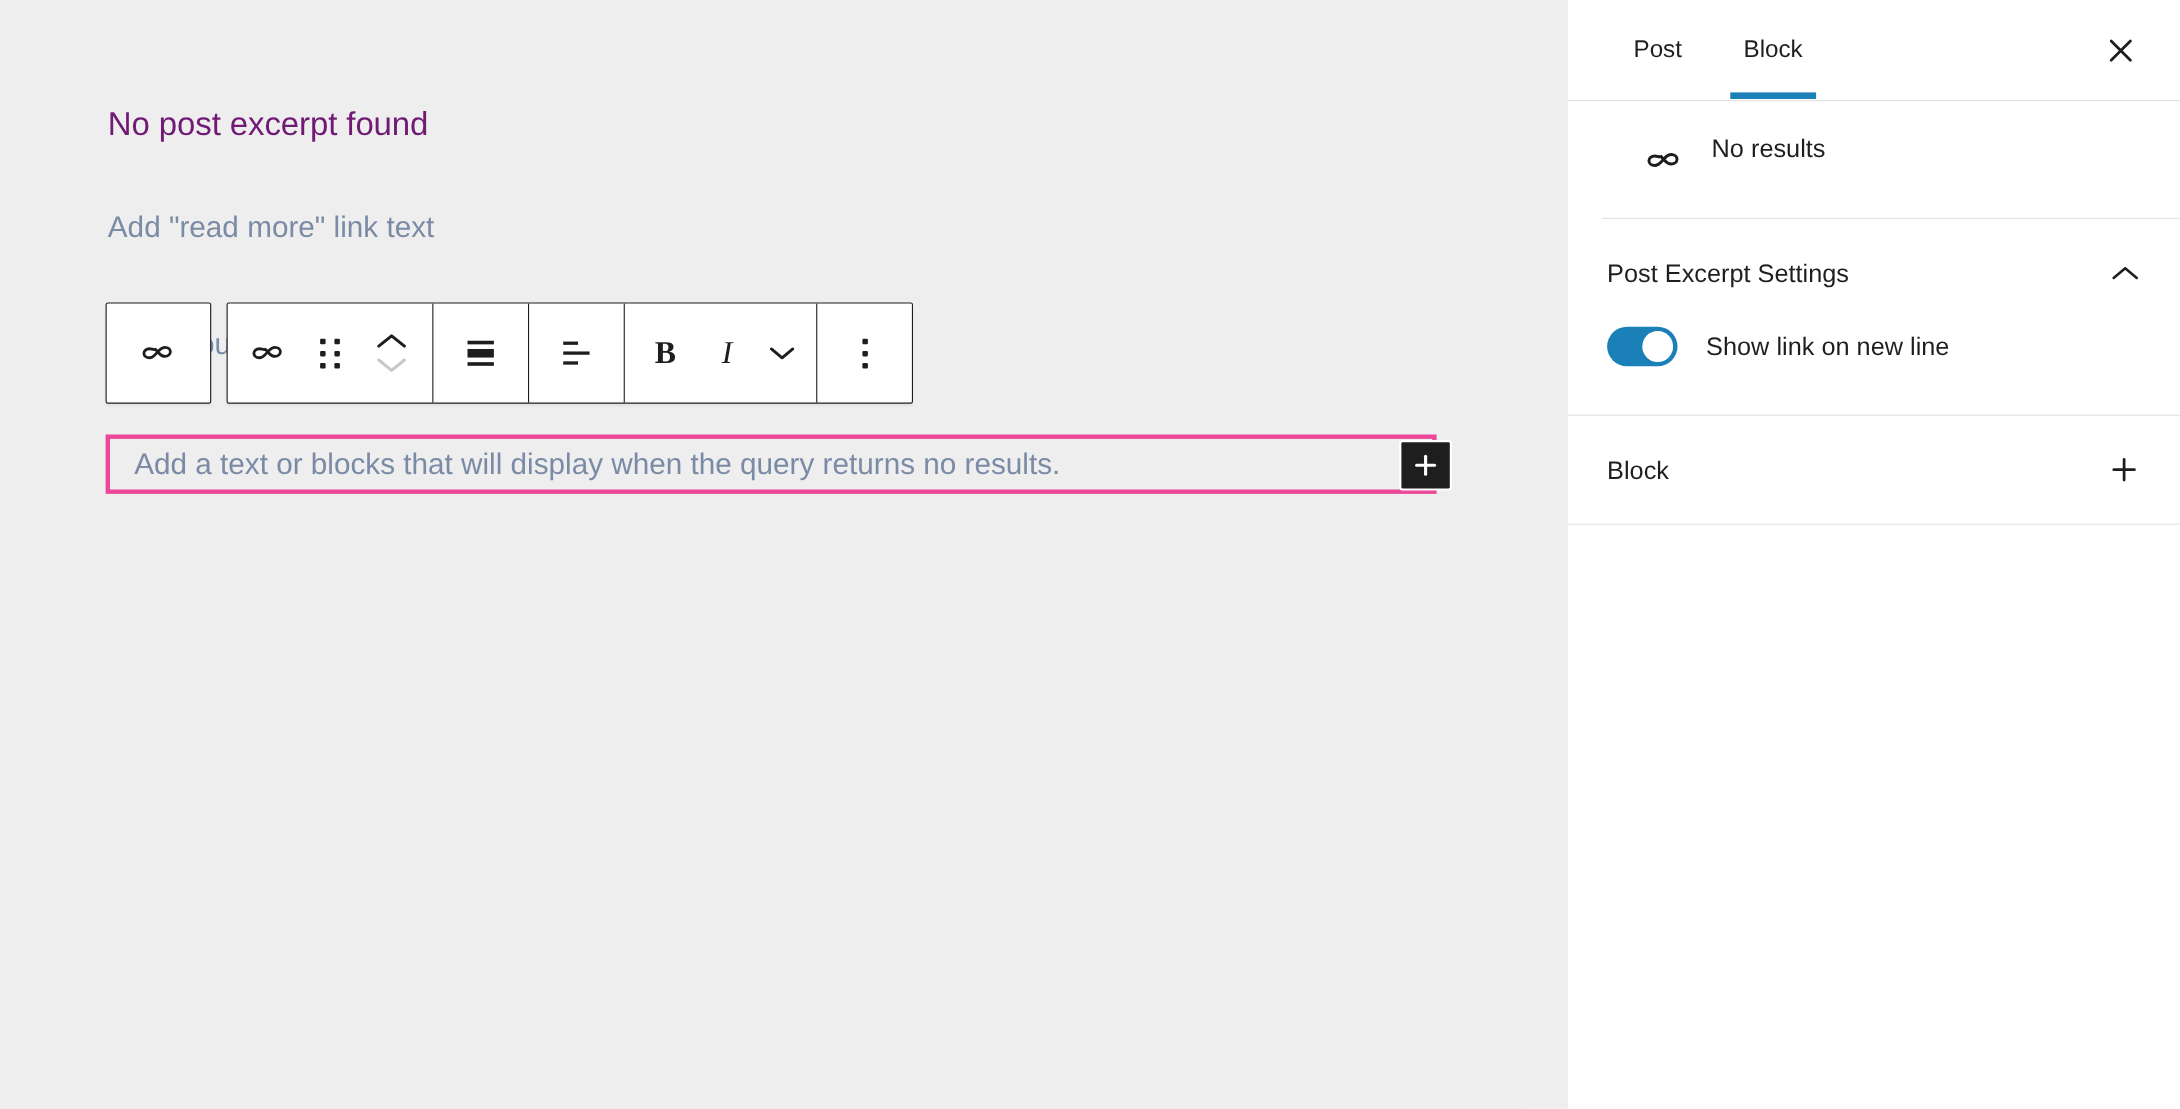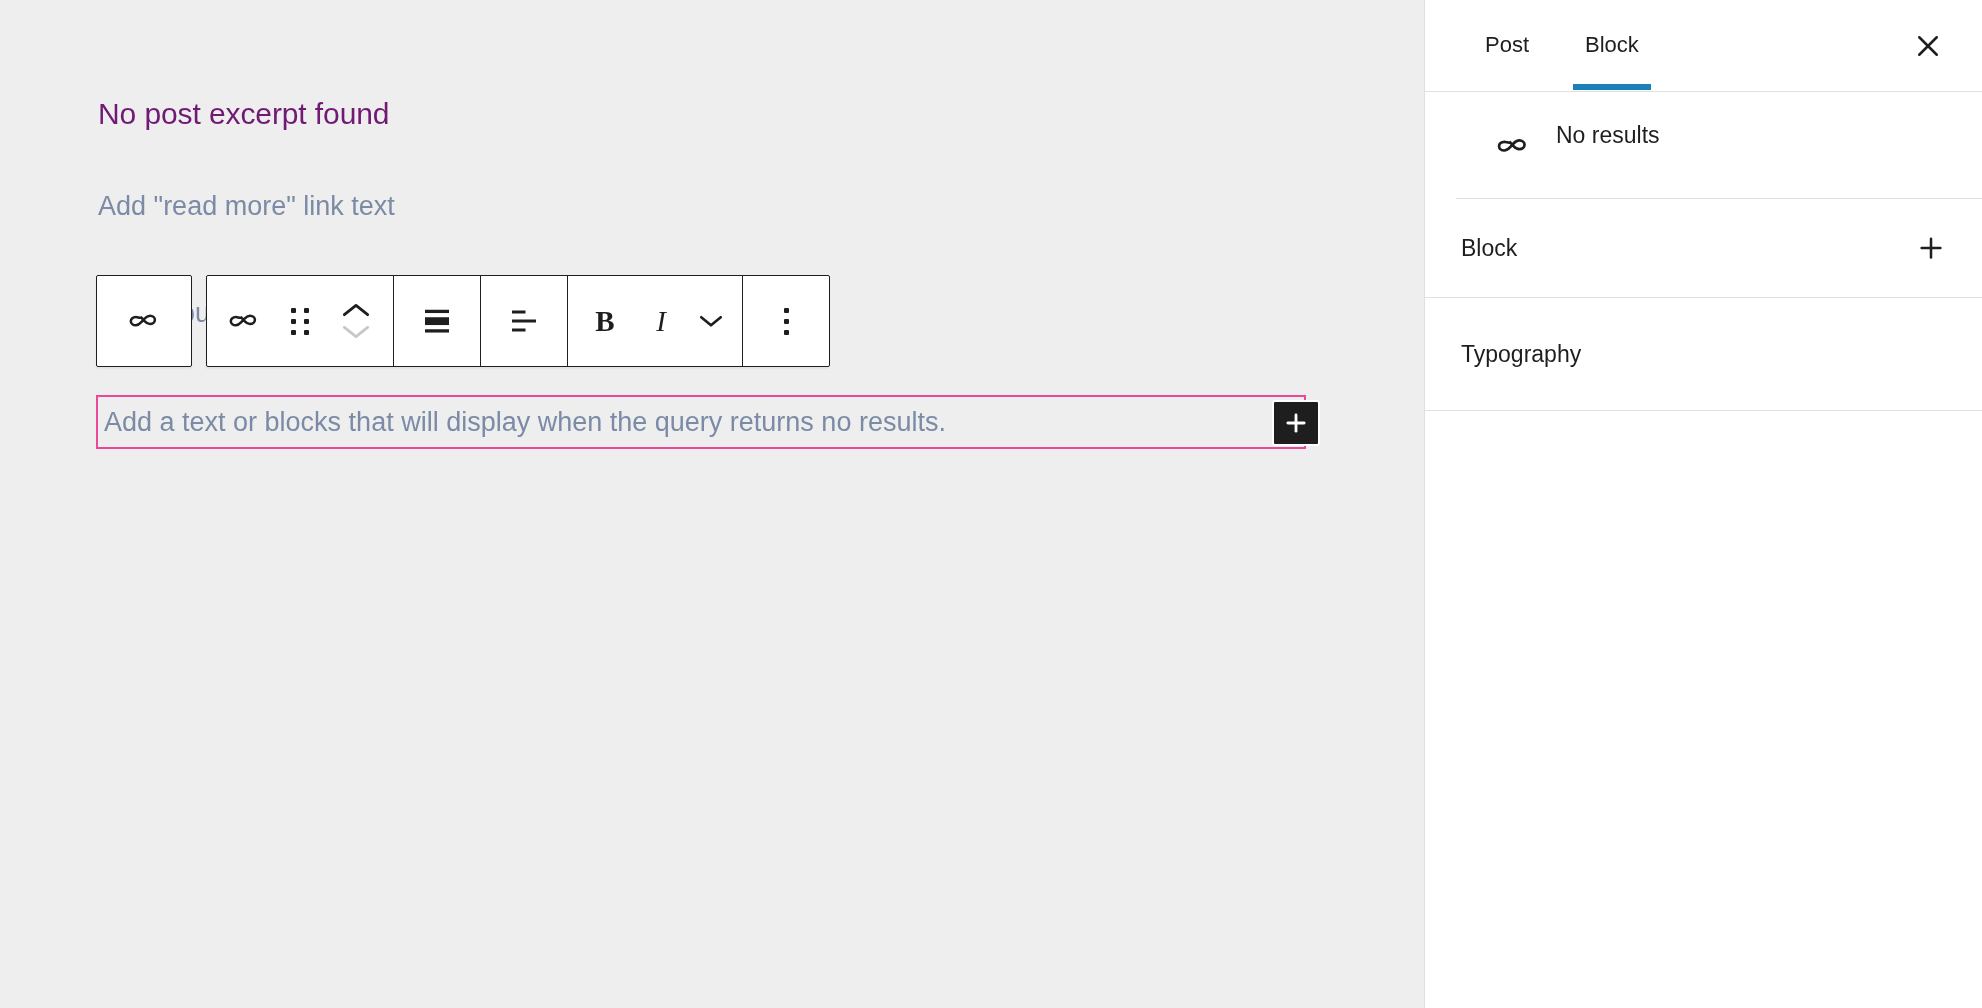--- a/index.html
+++ b/index.html
@@ -125,24 +125,24 @@
   .vdots i { display:block; width:5px; height:5px; background:#1e1e1e; border-radius:1px; }
 
   
   .selected-block {
     position: absolute;
     left: 96px;
     top: 395px;
     width: 1210px;
     height: 54px;
     background: #eeeeee;
-    border: 2px solid #ec4899;
+    border: 4px solid #ec4899;
     display: flex;
     align-items: center;
-    padding-left: 6px;
+    padding-left: 22px;
   }
   .selected-block .ph {
     font-size: 27px;
     color: #7b8ba6;
     white-space: nowrap;
   }
   .add-block-btn {
     position: absolute;
     left: 1272px;
     top: 400px;
@@ -399,35 +399,48 @@
           <svg width="36" height="36" viewBox="0 0 24 24" fill="none" stroke="#1e1e1e" stroke-width="1.8">
             <path d="M6.2 9.2c-2 0-3.5 1.3-3.5 2.9s1.5 2.9 3.5 2.9c1.6 0 2.7-.9 3.9-2.2l2.1-2.3c1.2-1.3 2.4-2.2 4-2.2 2 0 3.5 1.3 3.5 2.9s-1.5 2.9-3.5 2.9c-1.6 0-2.8-.9-4-2.2l-2.1-2.3C8.9 10.1 7.8 9.2 6.2 9.2z" stroke-linecap="round"></path>
           </svg>
         </span>
       </div>
       <div class="bi-text">
         <div class="bi-title">No results</div>
       </div>
     </div>
 
+    <div class="sb-panel">
+      <button class="sb-panel-head">
+        <span class="sb-panel-title">Post Excerpt Settings</span>
+        <span>
+          <svg width="28" height="18" viewBox="0 0 24 14" fill="none" stroke="#1e1e1e" stroke-width="2" stroke-linecap="round" stroke-linejoin="round">
+              <polyline points="3,11 12,3.5 21,11"></polyline>
+            </svg>
+        </span>
+      </button>
+      <div class="sb-panel-body">
+        <div class="toggle-row">
+          <button class="toggle">
+            <span class="knob"></span>
+          </button>
+          <span class="toggle-label">Show link on new line</span>
+        </div>
+      </div>
+    </div>
 
     <div class="sb-panel">
       <button class="sb-panel-head">
         <span class="sb-panel-title">Block</span>
         <span>
           <svg width="30" height="30" viewBox="0 0 24 24" stroke="#1e1e1e" stroke-width="2" stroke-linecap="round">
             <line x1="12" y1="4.5" x2="12" y2="19.5"></line>
               <line x1="4.5" y1="12" x2="19.5" y2="12"></line>
           </svg>
         </span>
       </button>
     </div>
 
-    <div class="sb-panel tall">
-      <button class="sb-panel-head">
-        <span class="sb-panel-title">Typography</span>
-      </button>
-    </div>
 
 
 
   </div>
 </div>
 
 </body></html>

